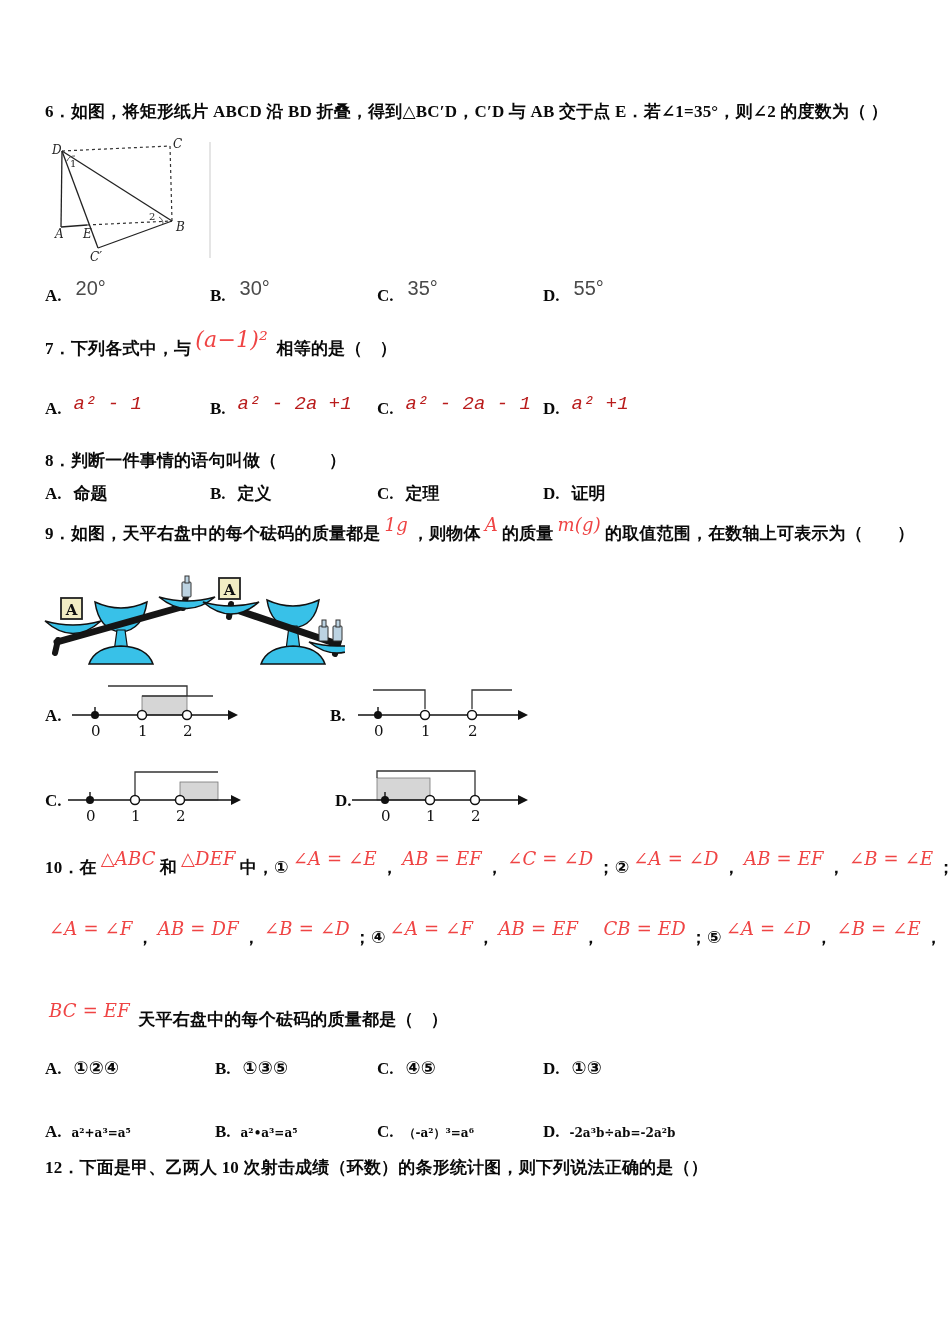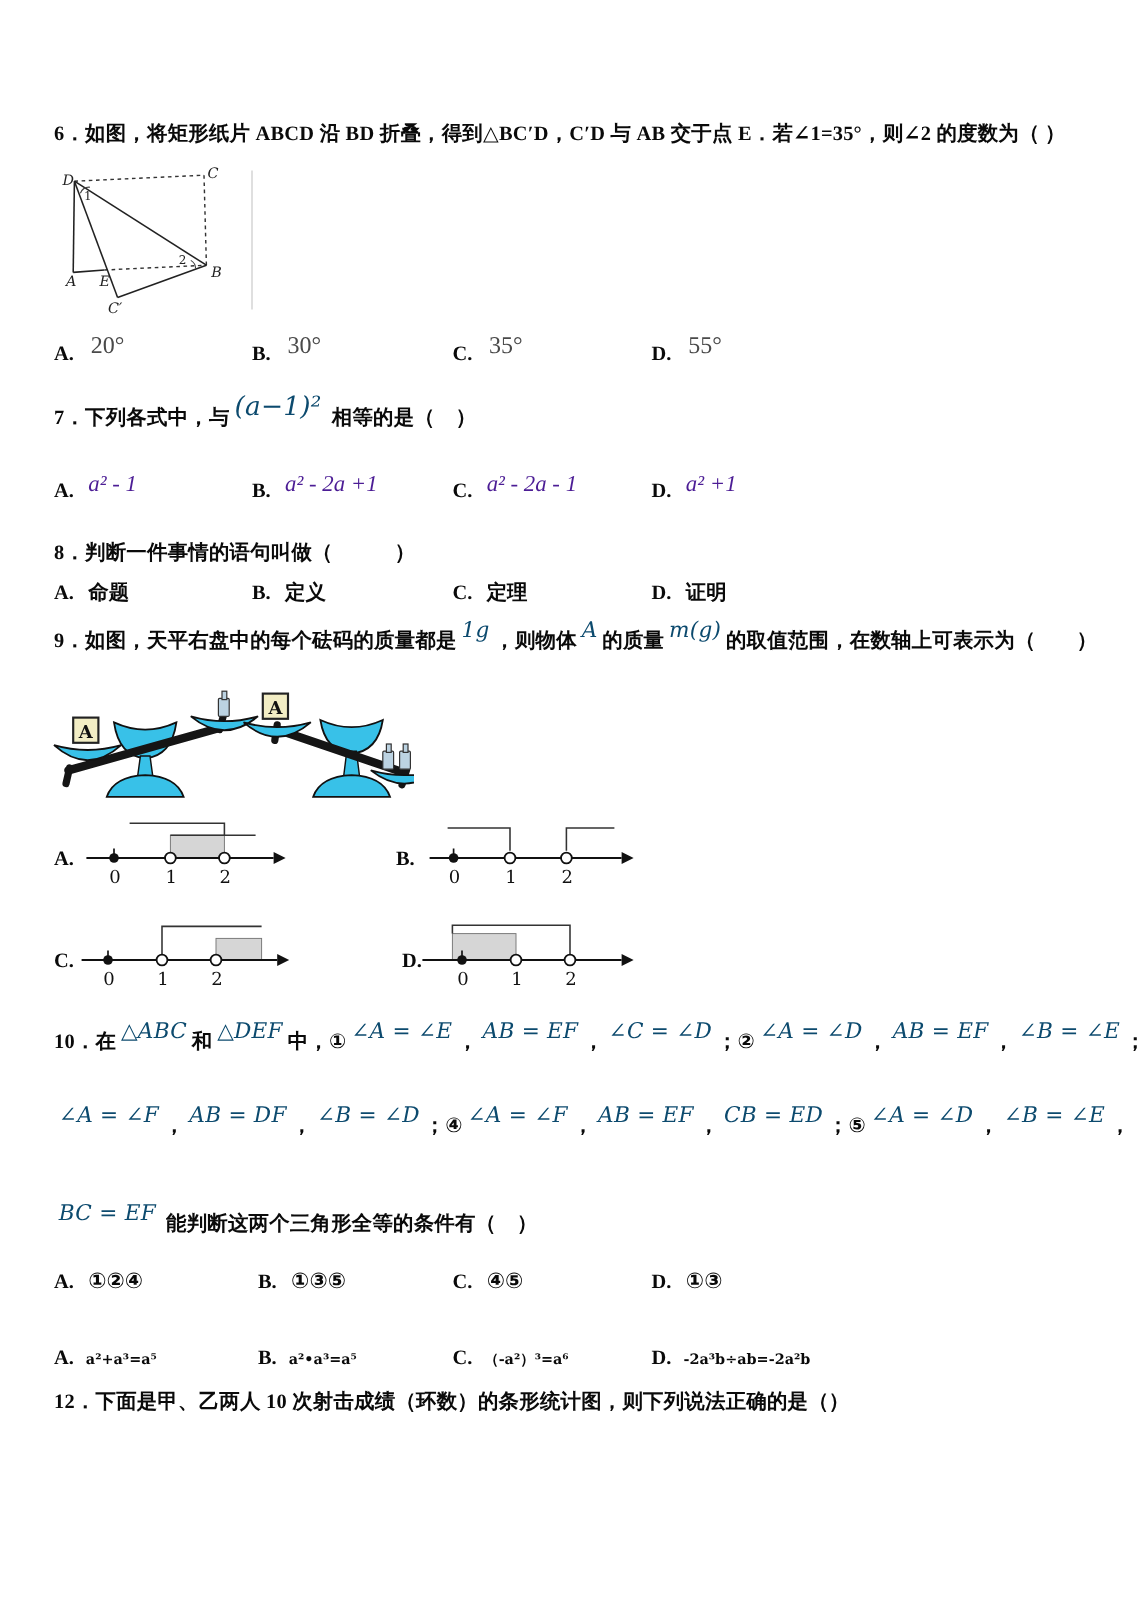--- a/index.html
+++ b/index.html
@@ -1,27 +1,27 @@
 <!DOCTYPE html>
 <html><head>
 <meta charset="utf-8">
 <style>
   html,body{margin:0;padding:0;background:#ffffff;}
   .page{position:relative;width:950px;height:1344px;background:#ffffff;overflow:hidden;
         font-family:"Liberation Serif","DejaVu Serif","DejaVu Sans",serif;color:#0a0a0a;}
   .stem{position:absolute;font-weight:700;font-size:17px;white-space:nowrap;letter-spacing:.2px;}
   .runline{position:absolute;font-weight:700;font-size:17px;white-space:nowrap;letter-spacing:.2px;}
   .fml{font-family:"DejaVu Serif","Liberation Serif",serif;font-weight:400;font-style:italic;
-       color:#0c4a6e;display:inline-block;transform:translateY(-8px);font-size:18px;padding:0 4px;}
+       color:#ef4444;display:inline-block;transform:translateY(-8px);font-size:18px;padding:0 4px;}
   .fml.big{font-size:22px;transform:translateY(-7px);}
   .opt{position:absolute;font-weight:700;font-size:17px;white-space:nowrap;}
   .lbl{font-weight:700;}
-  .hand{font-family:Liberation Serif, serif;color:#4a4a4a;font-weight:500;font-size:20px;
+  .hand{font-family:Liberation Sans, sans-serif;color:#4a4a4a;font-weight:500;font-size:20px;
         display:inline-block;transform:translateY(-6px);margin-left:14px;}
-  .fval{font-family:Liberation Serif, serif;font-style:italic;color:#4c1d95;font-weight:400;
+  .fval{font-family:Liberation Mono, monospace;font-style:italic;color:#b91c1c;font-weight:400;
         font-size:19px;display:inline-block;transform:translateY(-5px);margin-left:12px;}
   .cval{margin-left:12px;font-weight:700;}
   .gval{margin-left:12px;font-weight:700;font-size:18px;}
   .bval{margin-left:10px;font-weight:700;font-family:"DejaVu Serif","Liberation Serif",serif;font-size:12px;}
   svg{position:absolute;}
   svg text{font-family:"DejaVu Serif","Liberation Serif",serif;}
 </style>
 </head>
 <body>
 
@@ -210,21 +210,21 @@
     <circle cx="125" cy="37" r="4.5" fill="#fff" stroke="#111" stroke-width="1.5"></circle>
     <g font-size="15" fill="#111">
       <text x="31" y="58">0</text>
       <text x="76" y="58">1</text>
       <text x="121" y="58">2</text>
     </g>
   </svg>
 
   <div class="runline" style="left:45px;top:856px;"><span>10．在</span><span class="fml">△ABC</span><span>和</span><span class="fml">△DEF</span><span>中，①</span><span class="fml">∠A = ∠E</span><span>，</span><span class="fml">AB = EF</span><span>，</span><span class="fml">∠C = ∠D</span><span>；②</span><span class="fml">∠A = ∠D</span><span>，</span><span class="fml">AB = EF</span><span>，</span><span class="fml">∠B = ∠E</span><span>；③</span></div>
   <div class="runline" style="left:45px;top:926px;"><span class="fml">∠A = ∠F</span><span>，</span><span class="fml">AB = DF</span><span>，</span><span class="fml">∠B = ∠D</span><span>；④</span><span class="fml">∠A = ∠F</span><span>，</span><span class="fml">AB = EF</span><span>，</span><span class="fml">CB = ED</span><span>；⑤</span><span class="fml">∠A = ∠D</span><span>，</span><span class="fml">∠B = ∠E</span><span>，</span></div>
-  <div class="runline" style="left:45px;top:1008px;"><span class="fml">BC = EF</span><span> 能判断这两个三角形全等的条件有（　）</span></div>
+  <div class="runline" style="left:45px;top:1008px;"><span class="fml">BC = EF</span><span> 天平右盘中的每个砝码的质量都是（　）</span></div>
 
   <div class="opt" style="left:45px;top:1057px;">
     <span class="lbl">A.</span><span class="gval">①②④</span>
   </div>
   <div class="opt" style="left:215px;top:1057px;">
     <span class="lbl">B.</span><span class="gval">①③⑤</span>
   </div>
   <div class="opt" style="left:377px;top:1057px;">
     <span class="lbl">C.</span><span class="gval">④⑤</span>
   </div>

